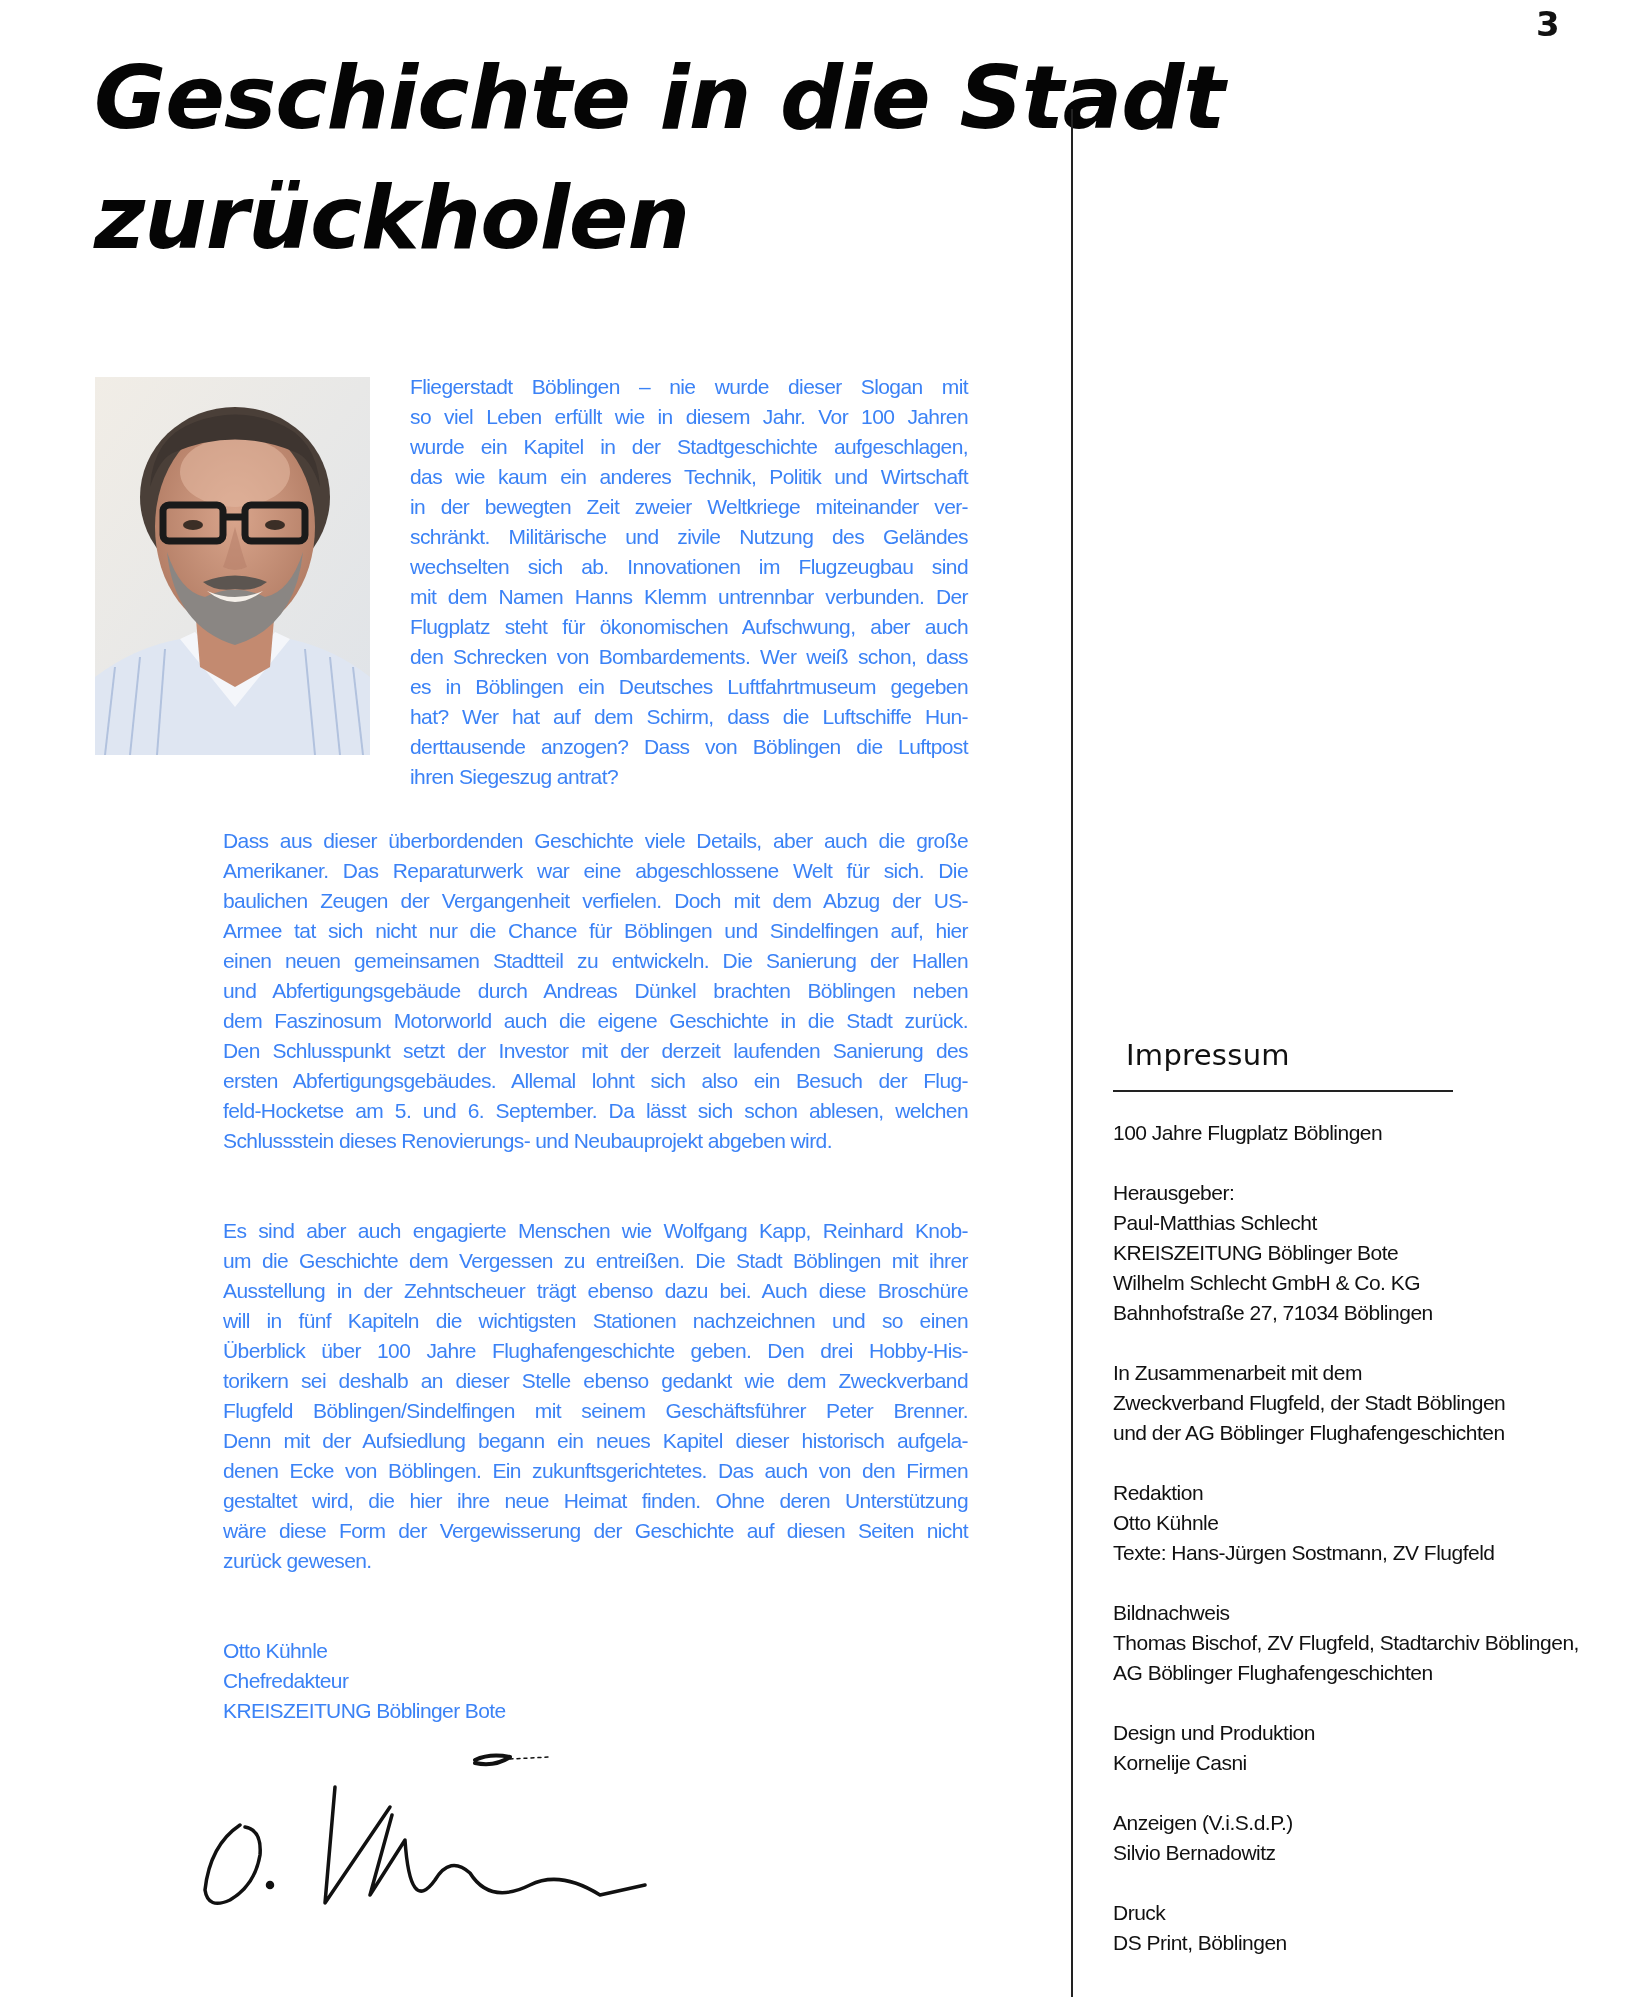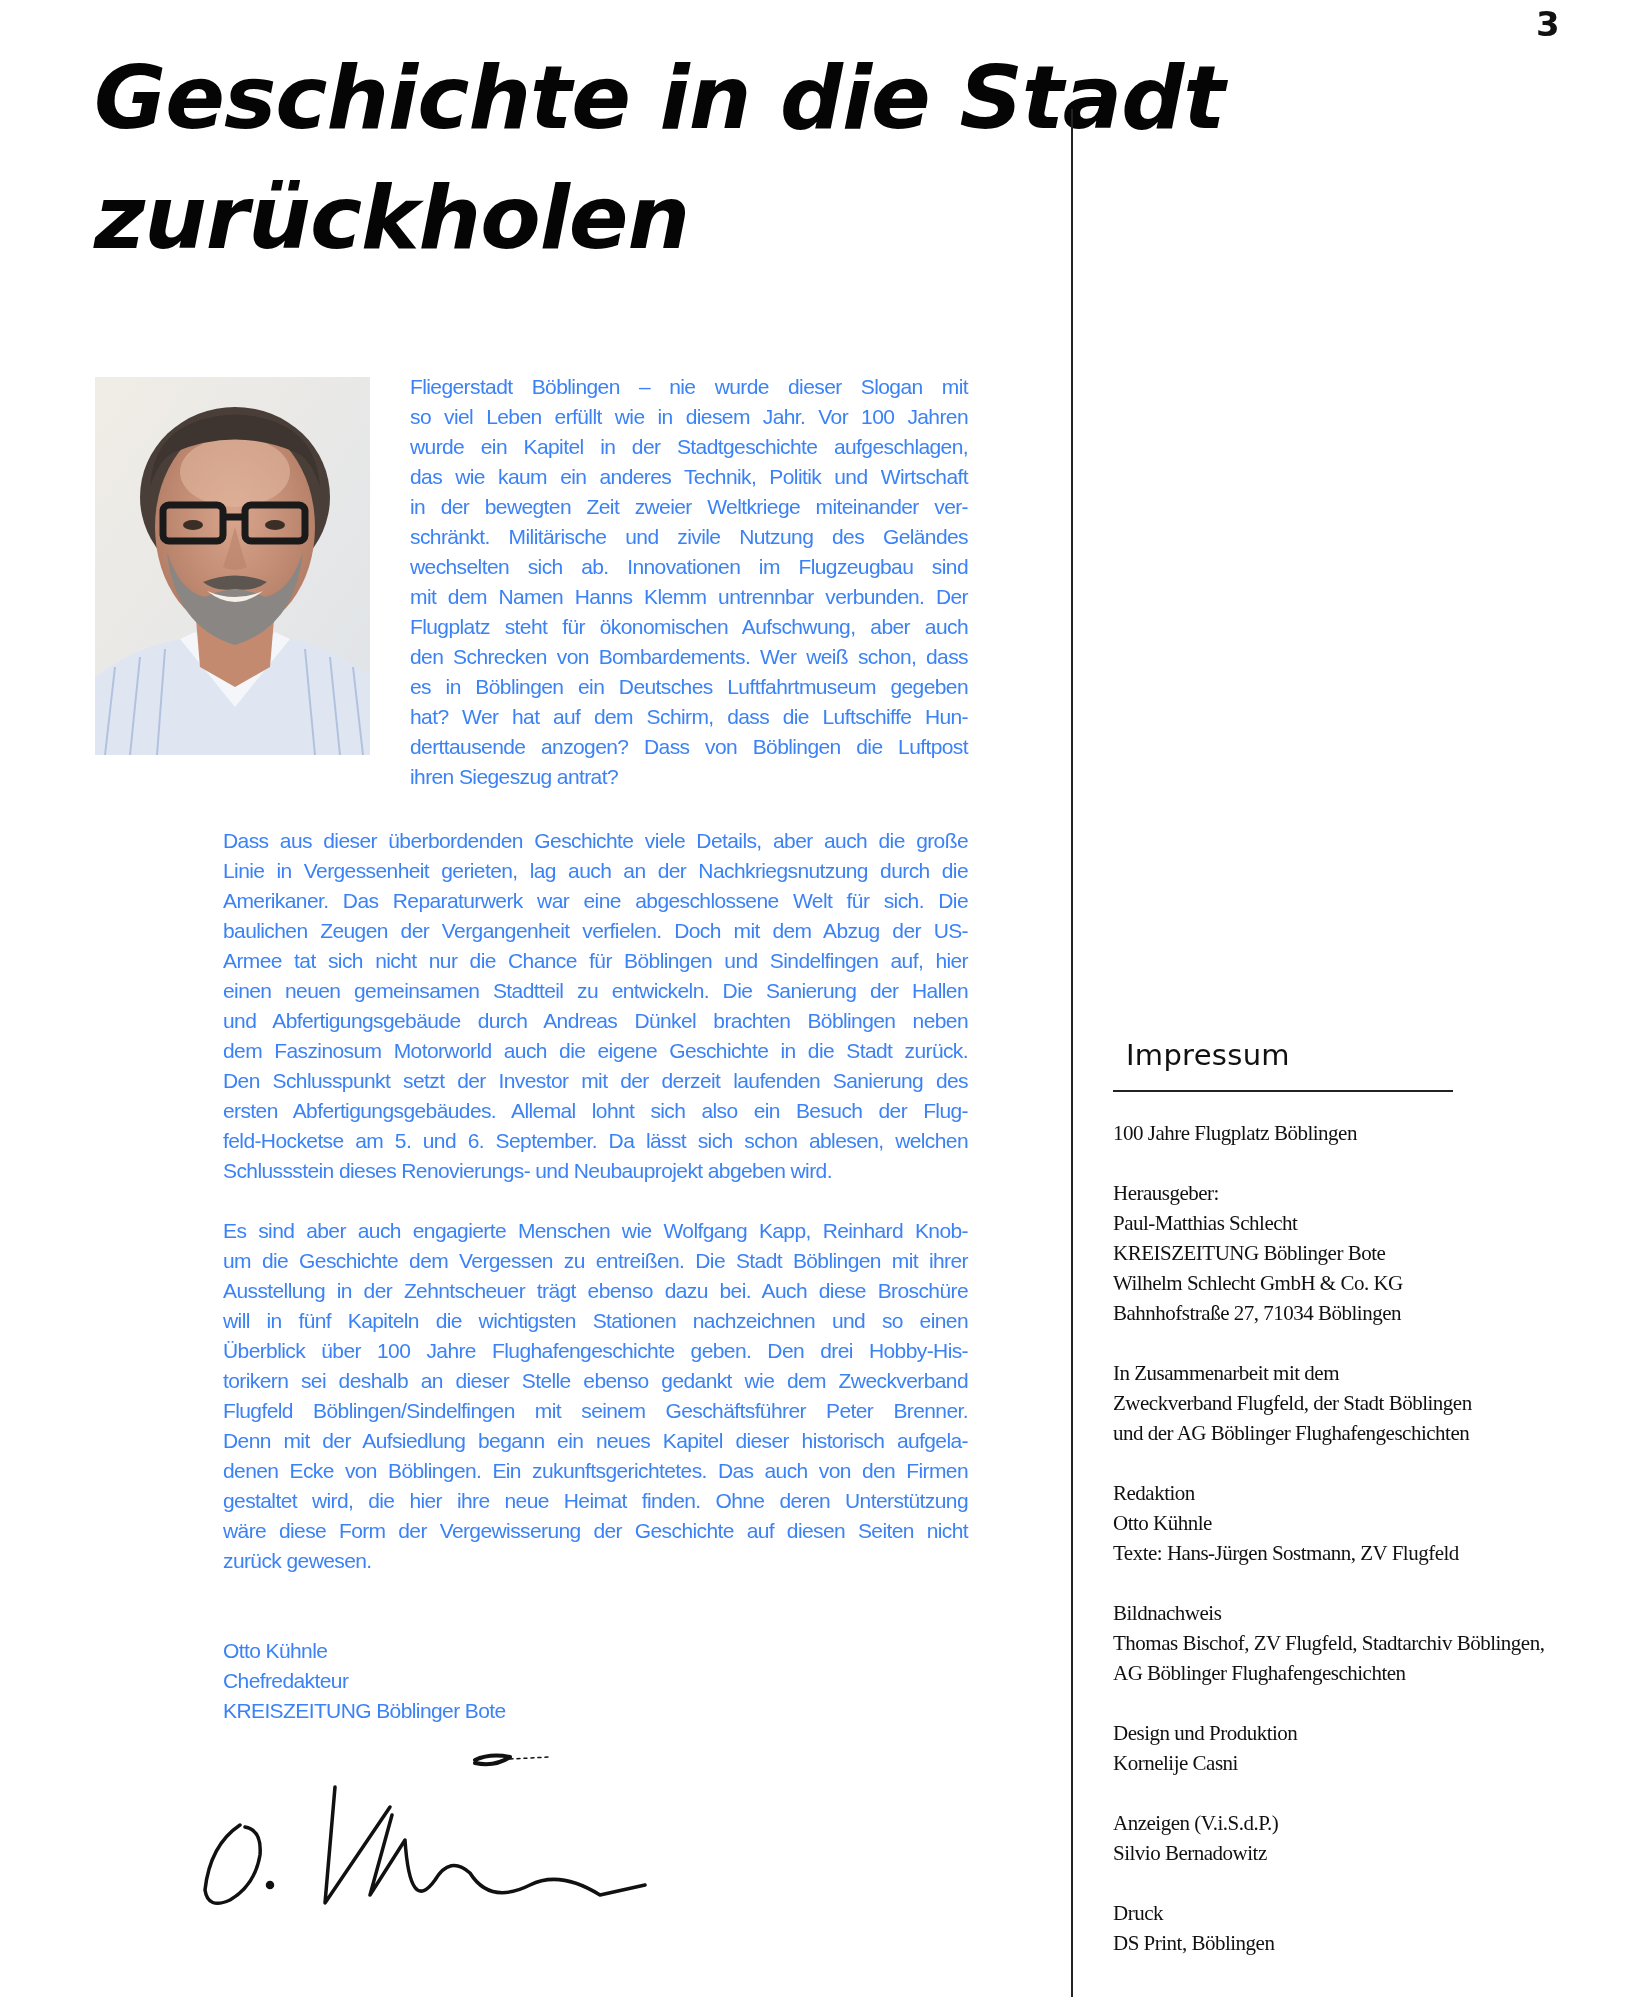--- a/index.html
+++ b/index.html
@@ -21,21 +21,21 @@
   .body2 { left:223px; top:1216px; width:745px; }
   .signoff { left:223px; top:1636px; width:400px; }
   .signoff .ln { text-align:left; text-align-last:left; }
   .signature { position:absolute; left:190px; top:1745px; width:480px; height:180px; }
   .impressum { position:absolute; left:1113px; top:1020px; width:520px; }
   .imp-heading { font-family:"DejaVu Sans", sans-serif; font-size:29px; font-weight:normal; line-height:44px;
                  margin:13px; color:#111; letter-spacing:0.3px; }
   .imp-rule { width:340px; height:2px; background:#222; margin-top:6px; }
   .imp-list { margin-top:26px; font-size:21px; line-height:30px; letter-spacing:-0.5px; }
   .imp-group { margin-bottom:30px; }
-  .imp-group .ln { display:block; white-space:nowrap;font-family:Liberation Serif, serif; }
+  .imp-group .ln { display:block; white-space:nowrap; }
 </style>
 </head>
 <body>
 
 <div class="page-number">3</div>
 
 <h1 class="title">
   <span>Geschichte in die Stadt</span>
   <span>zurückholen</span>
 </h1>
@@ -107,21 +107,20 @@
   <span class="ln">Flugplatz steht für ökonomischen Aufschwung, aber auch</span>
   <span class="ln">den Schrecken von Bombardements. Wer weiß schon, dass</span>
   <span class="ln">es in Böblingen ein Deutsches Luftfahrtmuseum gegeben</span>
   <span class="ln">hat? Wer hat auf dem Schirm, dass die Luftschiffe Hun-</span>
   <span class="ln">derttausende anzogen? Dass von Böblingen die Luftpost</span>
   <span class="ln last">ihren Siegeszug antrat?</span>
 </div>
 
 <div class="text-block body1">
   <span class="ln">Dass aus dieser überbordenden Geschichte viele Details, aber auch die große</span>
-  <span class="ln">Linie in Vergessenheit gerieten, lag auch an der Nachkriegsnutzung durch die</span>
   <span class="ln">Amerikaner. Das Reparaturwerk war eine abgeschlossene Welt für sich. Die</span>
   <span class="ln">baulichen Zeugen der Vergangenheit verfielen. Doch mit dem Abzug der US-</span>
   <span class="ln">Armee tat sich nicht nur die Chance für Böblingen und Sindelfingen auf, hier</span>
   <span class="ln">einen neuen gemeinsamen Stadtteil zu entwickeln. Die Sanierung der Hallen</span>
   <span class="ln">und Abfertigungsgebäude durch Andreas Dünkel brachten Böblingen neben</span>
   <span class="ln">dem Faszinosum Motorworld auch die eigene Geschichte in die Stadt zurück.</span>
   <span class="ln">Den Schlusspunkt setzt der Investor mit der derzeit laufenden Sanierung des</span>
   <span class="ln">ersten Abfertigungsgebäudes. Allemal lohnt sich also ein Besuch der Flug-</span>
   <span class="ln">feld-Hocketse am 5. und 6. September. Da lässt sich schon ablesen, welchen</span>
   <span class="ln last">Schlussstein dieses Renovierungs- und Neubauprojekt abgeben wird.</span>

